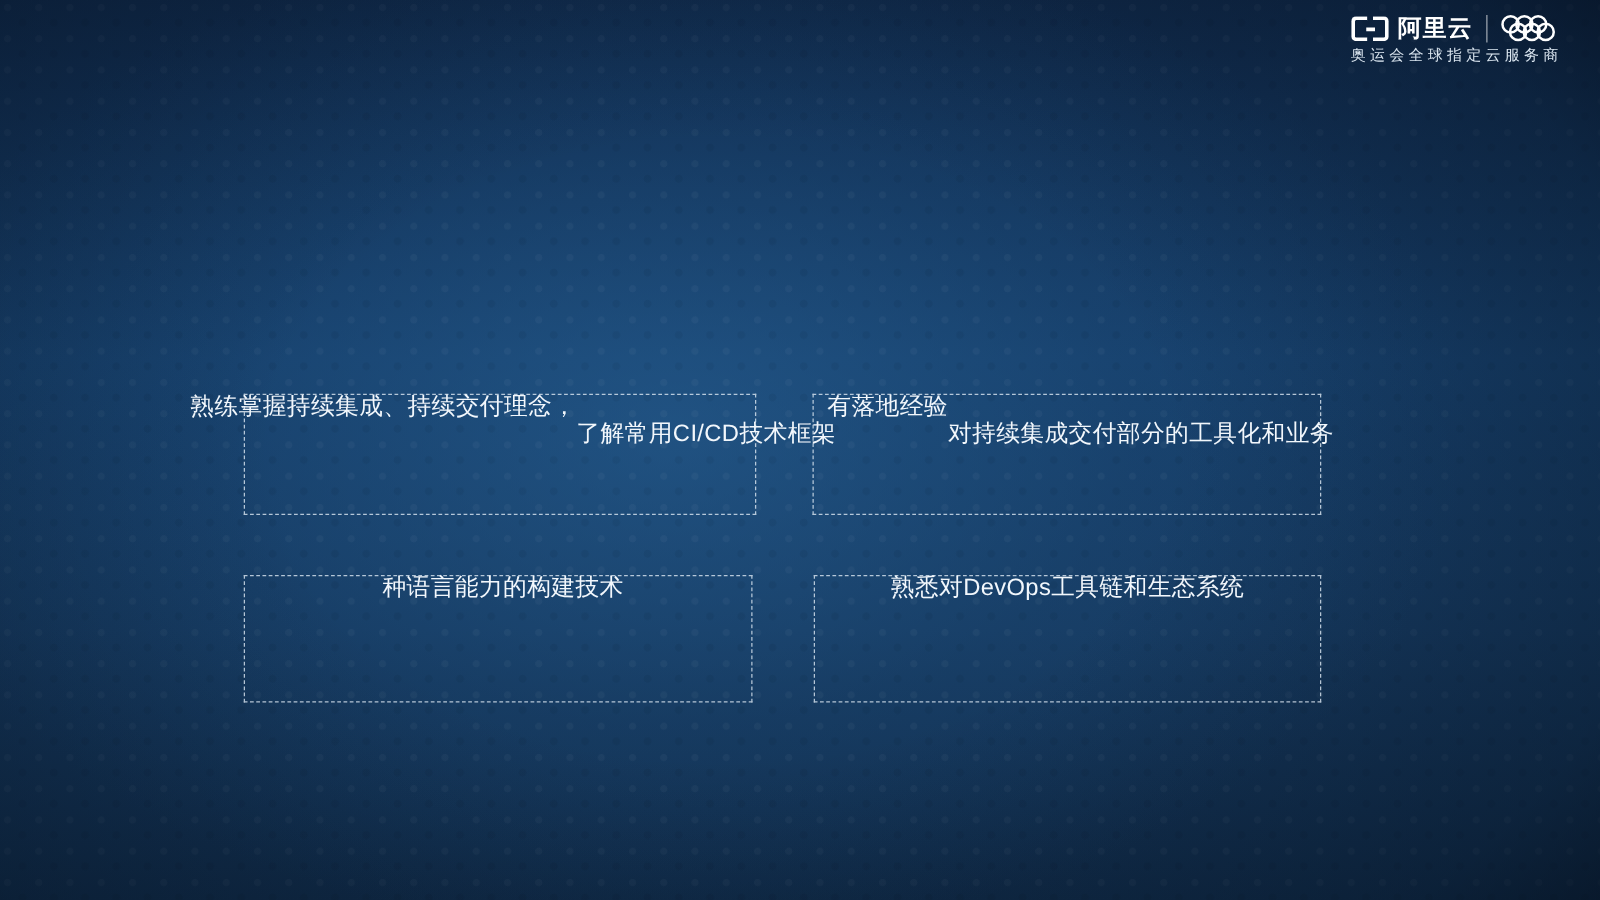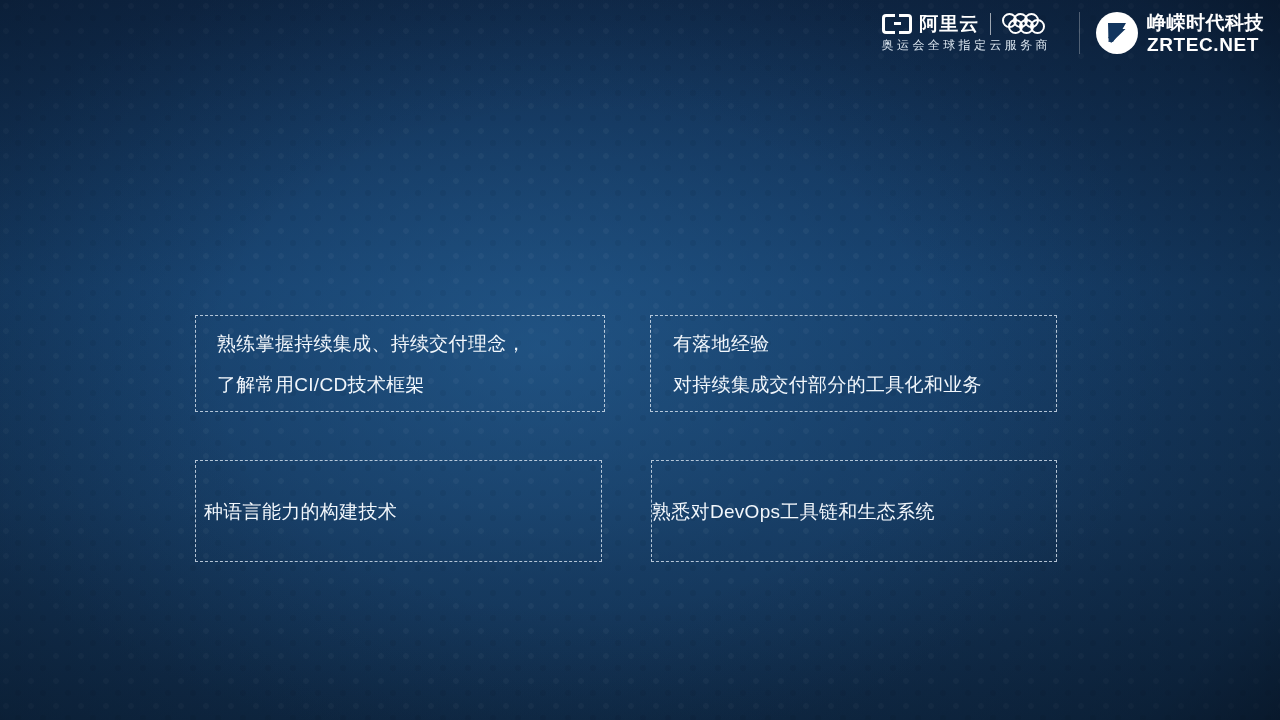--- a/index.html
+++ b/index.html
@@ -200,21 +200,21 @@
     white-space: nowrap;
   }
   .ribbon-title b { font-weight: bold; }
 
   
   .box {
     position: absolute;
     box-sizing: border-box;
     border: 1.4px dashed rgba(222,233,244,0.80);
     display: flex;
-    flex-direction: column;
+    flex-direction: row;
     justify-content: center;
     z-index: 3;
   }
   .box .line {
     color: #f2f7fc;
     font-size: 19px;
     line-height: 1.0;
     letter-spacing: 0.3px;
     white-space: nowrap;
   }
@@ -246,32 +246,20 @@
             <i class="o2"></i>
             <i class="o3"></i>
             <i class="o4"></i>
             <i class="o5"></i>
             <i class="o6"></i>
         </span>
       </div>
       <div class="ali-tagline">奥运会全球指定云服务商</div>
     </div>
 
-    <div class="zrtec-logo">
-      <span class="z-circle">
-        <svg width="30" height="30" viewBox="0 0 30 30" aria-hidden="true">
-          <path d="M6 5 H24 L20.5 11 H14.5 L23.5 11 L9 25 L6 19 H14 L6.5 19 Z" fill="#12355e"></path>
-          <path d="M7 6 H23 L11 24 H6.5 Z" fill="#12355e" opacity="0.92"></path>
-        </svg>
-      </span>
-      <span class="zrtec-text">
-        <span class="zrtec-cn">峥嵘时代科技</span>
-        <span class="zrtec-en">ZRTEC.NET</span>
-      </span>
-    </div>
 
   </div>
 
 
   <div class="box box-1">
     <div class="line">熟练掌握持续集成、持续交付理念，</div>
     <div class="line">了解常用CI/CD技术框架</div>
   </div>
 
   <div class="box box-2">

